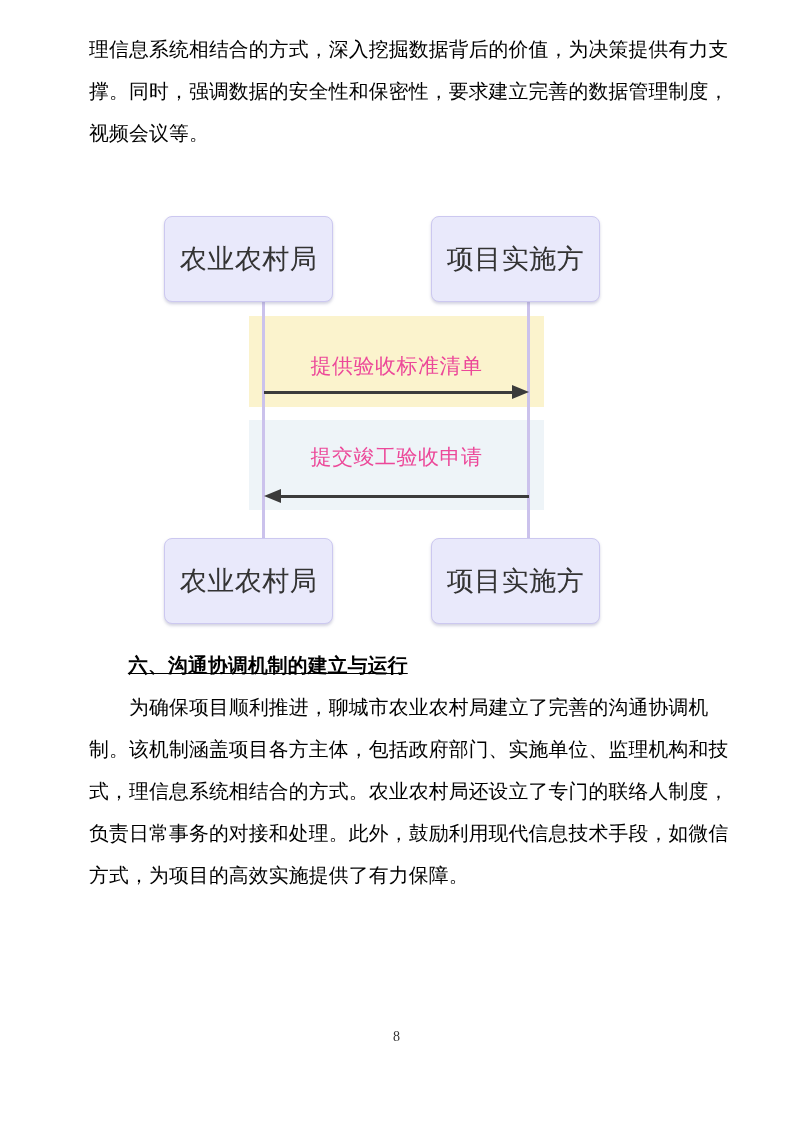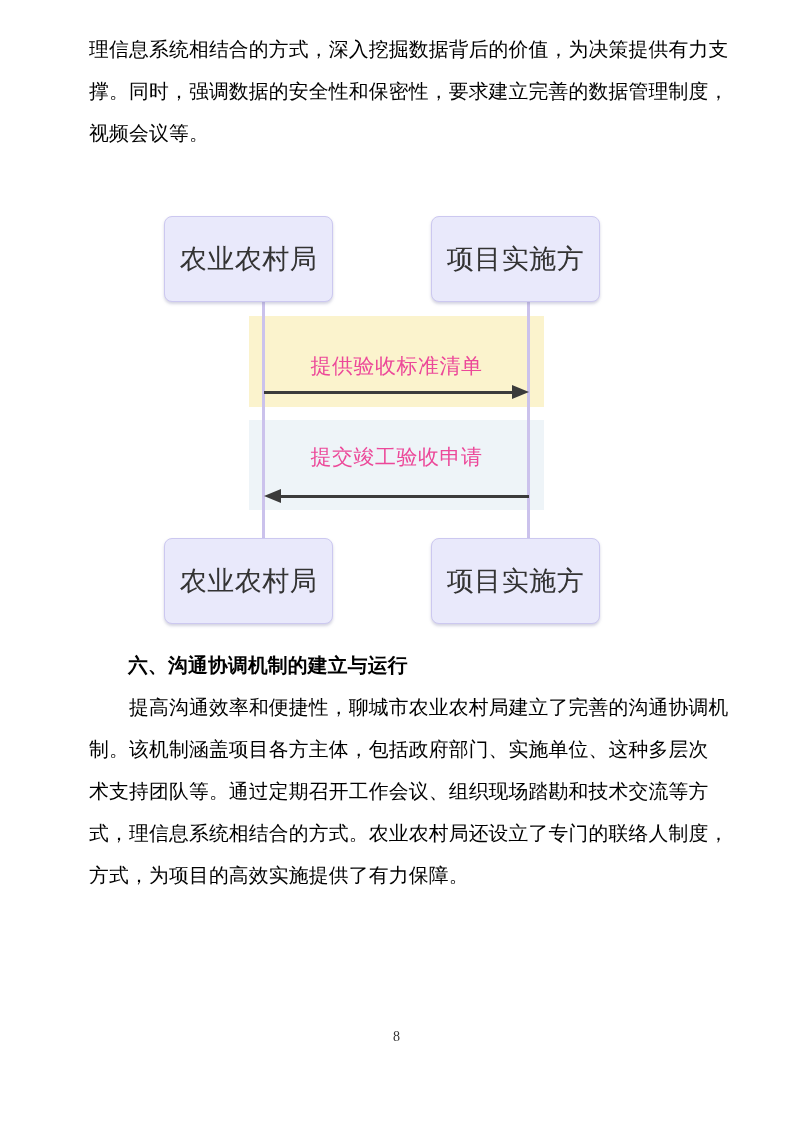--- a/index.html
+++ b/index.html
@@ -13,21 +13,21 @@
     color:#000;
   }
   .textblock { position:absolute; left:89px; width:616px; }
   .tline {
     height:42px; line-height:42px;
     font-size:19.8px;
     white-space:nowrap;
     letter-spacing:0.2px;
   }
   .tline.indent { text-indent:40px; }
-  .tline.heading { font-weight:bold; text-indent:39px; }
+  .tline.heading { font-weight:bold; text-indent:39px;text-decoration:underline; }
 
   
   .diagram { position:absolute; left:0; top:0; width:793px; height:650px; }
   .band { position:absolute; left:249px; width:295px; z-index:1; }
   .band.yellow { top:316px; height:91px; background:#FBF3CD; }
   .band.blue   { top:420px; height:90px; background:#EEF4F8; }
   .lifeline {
     position:absolute; top:302px; height:236px; width:3px;
     background:#CBC2EC; z-index:2;
   }
@@ -122,22 +122,22 @@
       <span>农业农村局</span>
     </div>
     <div class="actor br">
       <span>项目实施方</span>
     </div>
 
   </div>
 
   <div class="textblock" style="top:644px">
     <div class="tline heading">六、沟通协调机制的建立与运行</div>
-    <div class="tline indent">提高沟通效率和便捷性，聊城市农业农村局建立了完善的沟通协调机</div>
-    <div class="tline">制。该机制涵盖项目各方主体，包括政府部门、实施单位、这种多层次</div>
-    <div class="tline">术支持团队等。通过定期召开工作会议、组织现场踏勘和技术交流等方</div>
+    <div class="tline indent">为确保项目顺利推进，聊城市农业农村局建立了完善的沟通协调机</div>
+    <div class="tline">制。该机制涵盖项目各方主体，包括政府部门、实施单位、监理机构和技</div>
     <div class="tline">式，理信息系统相结合的方式。农业农村局还设立了专门的联络人制度，</div>
+    <div class="tline">负责日常事务的对接和处理。此外，鼓励利用现代信息技术手段，如微信</div>
     <div class="tline">方式，为项目的高效实施提供了有力保障。</div>
   </div>
 
   <div class="pagenum">8</div>
 
 </div>
 
 </body></html>

